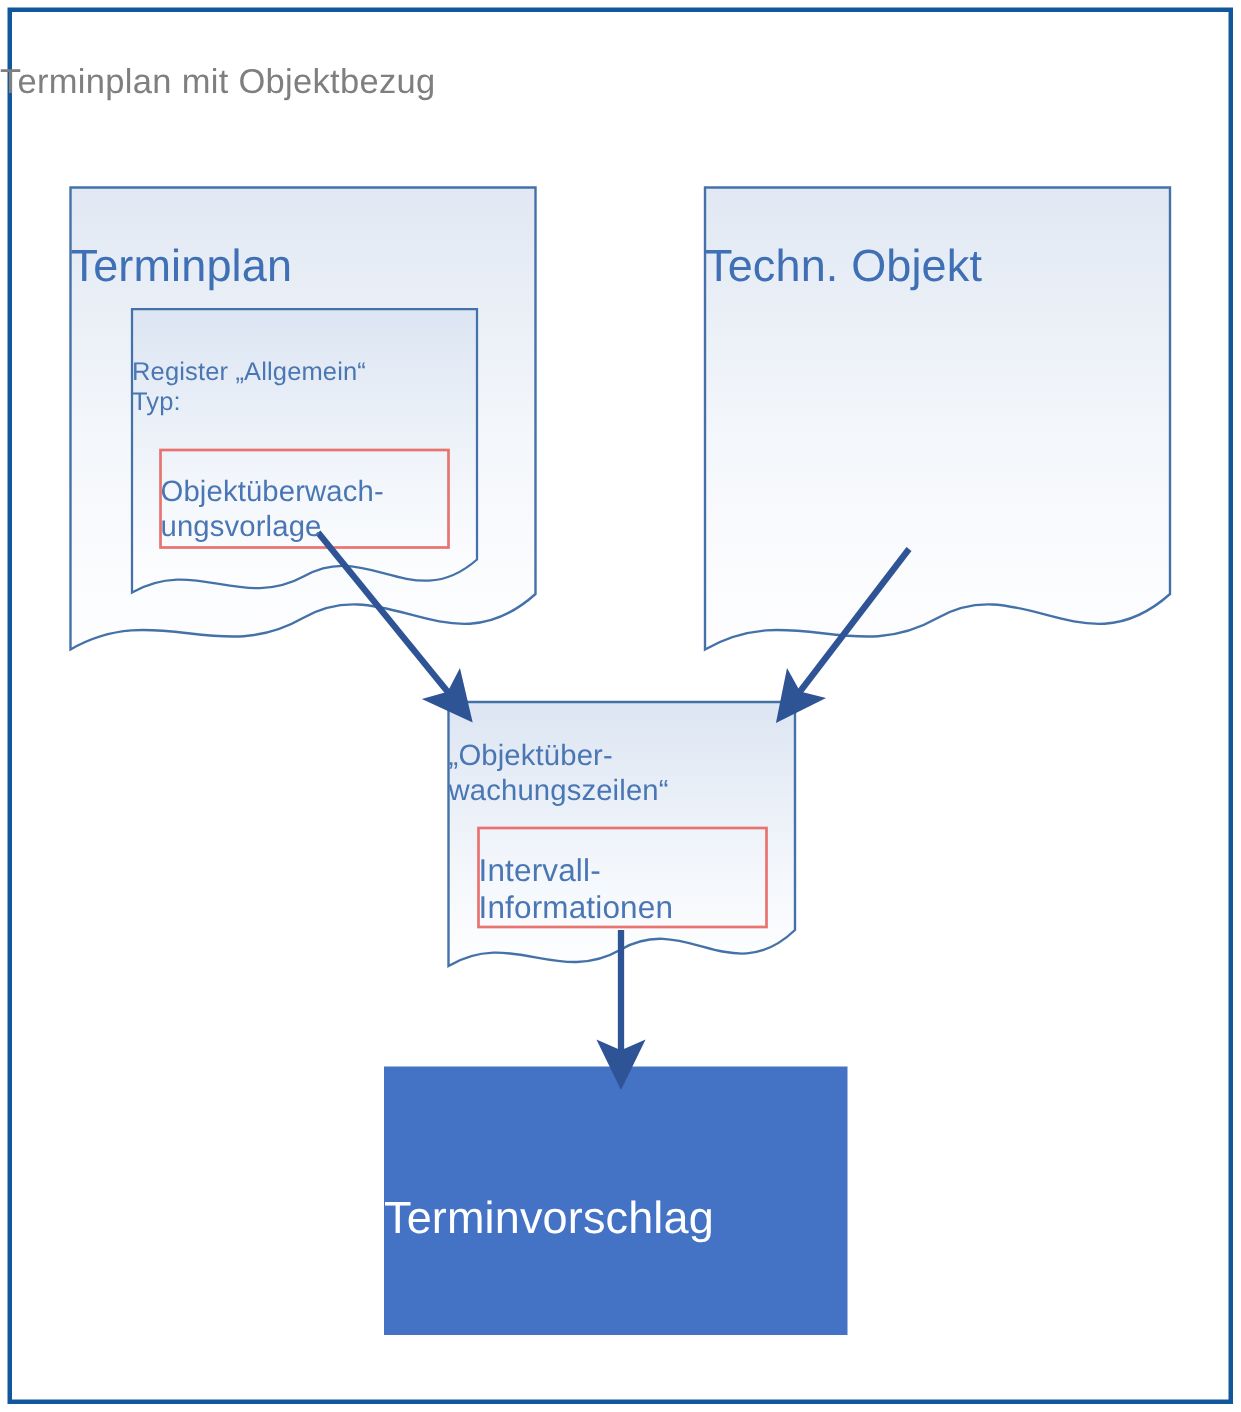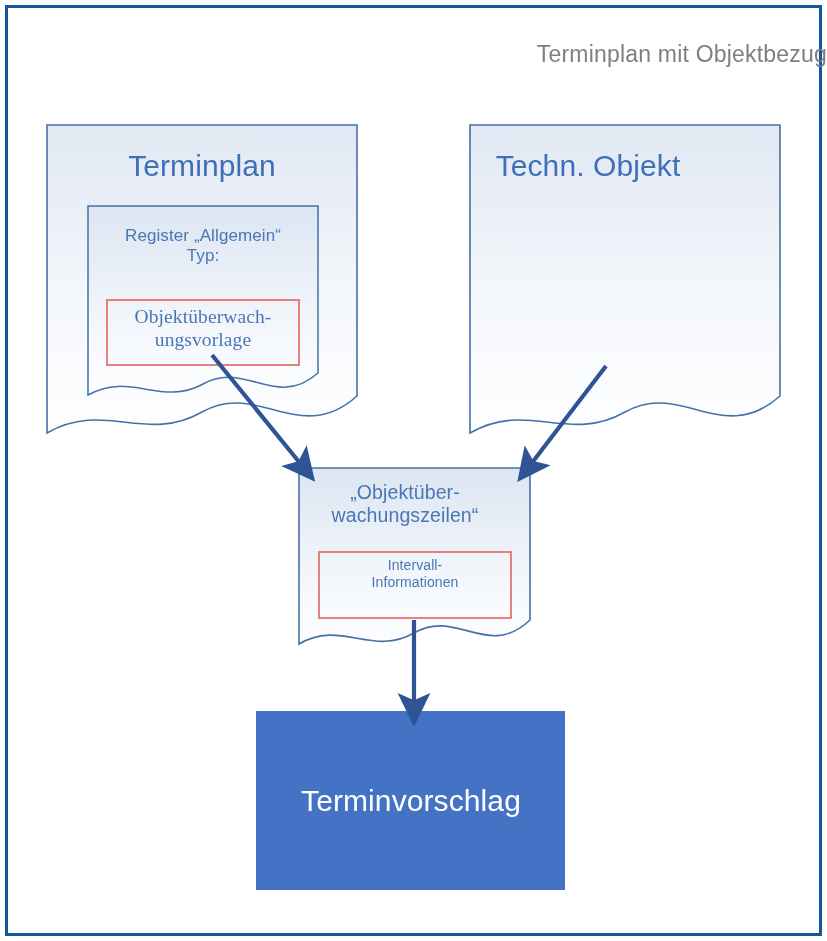--- a/index.html
+++ b/index.html
@@ -29,77 +29,77 @@
   }
   #diagram-svg {
     position: absolute;
     left: 0;
     top: 0;
     width: 827px;
     height: 941px;
   }
   .txt {
     position: absolute;
-    text-align: center;
+    text-align: left;
     color: #4A77B4;
     line-height: 1.18;
     white-space: pre-line;
     letter-spacing: 0.1px;
+    margin-top: 12px;
   }
   #page-title {
     position: absolute;
     left: 0;
     top: 41px;
     width: 827px;
-    text-align: right;
+    text-align: left;
     font-size: 23px;
     color: #7F7F7F;
     letter-spacing: 0.2px;
   }
   #label-terminplan {
     left: 47px;
     top: 148px;
     width: 310px;
     font-size: 30px;
     color: #3F6FB5;
   }
   #label-techn-objekt {
-    left: 458px;
+    left: 470px;
     top: 148px;
     width: 260px;
     font-size: 30px;
     color: #3F6FB5;
   }
   #label-register {
     left: 88px;
     top: 226px;
     width: 230px;
     font-size: 17px;
     color: #4A77B4;
   }
   #label-objektueberwachungsvorlage {
     left: 107px;
     top: 305px;
     width: 192px;
     font-size: 19.5px;
     color: #4A77B4;
-    font-family: Liberation Serif, serif;
   }
   #label-objektueberwachungszeilen {
     left: 299px;
     top: 481px;
     width: 212px;
     font-size: 19.5px;
     color: #4A77B4;
   }
   #label-intervall-informationen {
     left: 319px;
     top: 557px;
     width: 192px;
-    font-size: 14px;
+    font-size: 21px;
     color: #4A77B4;
   }
   #label-terminvorschlag {
     left: 256px;
     top: 783px;
     width: 310px;
     font-size: 30px;
     color: #FFFFFF;
   }
 </style>

